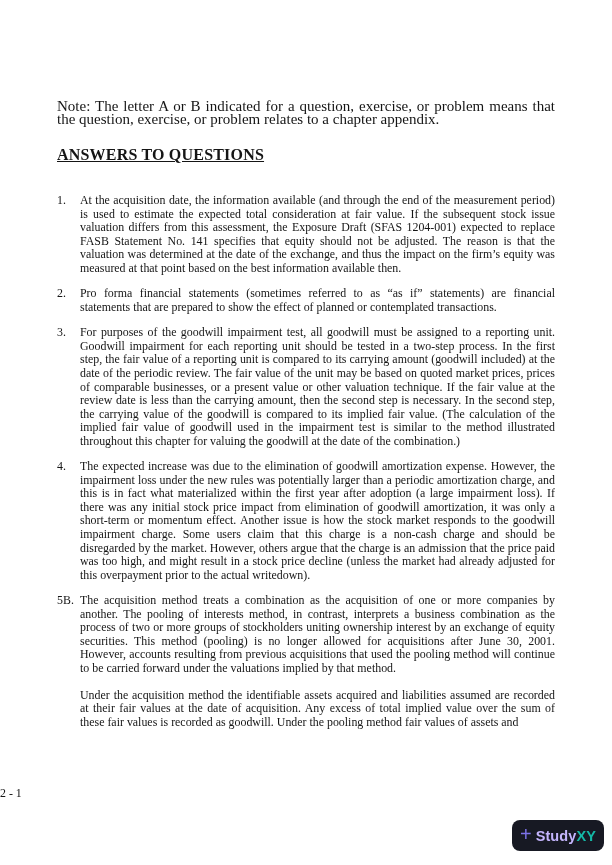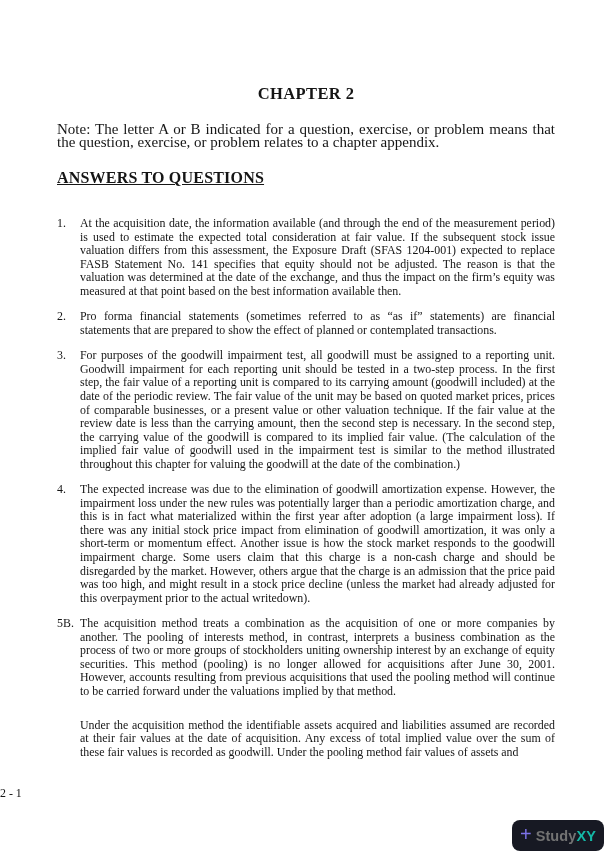--- a/index.html
+++ b/index.html
@@ -53,21 +53,21 @@
     text-align: left;
   }
   .answer-text {
     flex: 1;
     text-align: justify;
   }
   .answer-text p {
     margin: 0;
   }
   .answer-text p + p {
-    margin-top: 20px;
+    margin-top: 13px;
   }
   .page-footer {
     position: absolute;
     top: 786px;
     left: 0;
     width: 612px;
     font-size: 11.9px;
   }
   .watermark-badge {
     position: absolute;
@@ -87,29 +87,28 @@
     font-weight: 400;
     line-height: 1;
     margin-top: -3px;
   }
   .watermark-name {
     font-size: 14.5px;
     font-weight: bold;
     letter-spacing: 0.1px;
     white-space: nowrap;
   }
-  .watermark-name .primary { color: #737373; }
+  .watermark-name .primary { color: #c4b5fd; }
 </style>
 </head>
 <body>
 
 <div class="sheet">
   <div class="content">
 
-    <h1 class="doc-title">CHAPTER 2</h1>
 
     <p class="note">Note: The letter A or B indicated for a question, exercise, or problem means that the question, exercise, or problem relates to a chapter appendix.</p>
 
     <h2 class="section-heading">ANSWERS TO QUESTIONS</h2>
 
     <div class="answer">
       <div class="answer-number">1.</div>
       <div class="answer-text">
         <p>At the acquisition date, the information available (and through the end of the measurement period) is used to estimate the expected total consideration at fair value.  If the subsequent stock issue valuation differs from this assessment, the Exposure Draft (SFAS 1204-001) expected to replace FASB Statement No. 141 specifies that equity should not be adjusted.  The reason is that the valuation was determined at the date of the exchange, and thus the impact on the firm’s equity was measured at that point based on the best information available then.</p>
       </div>

